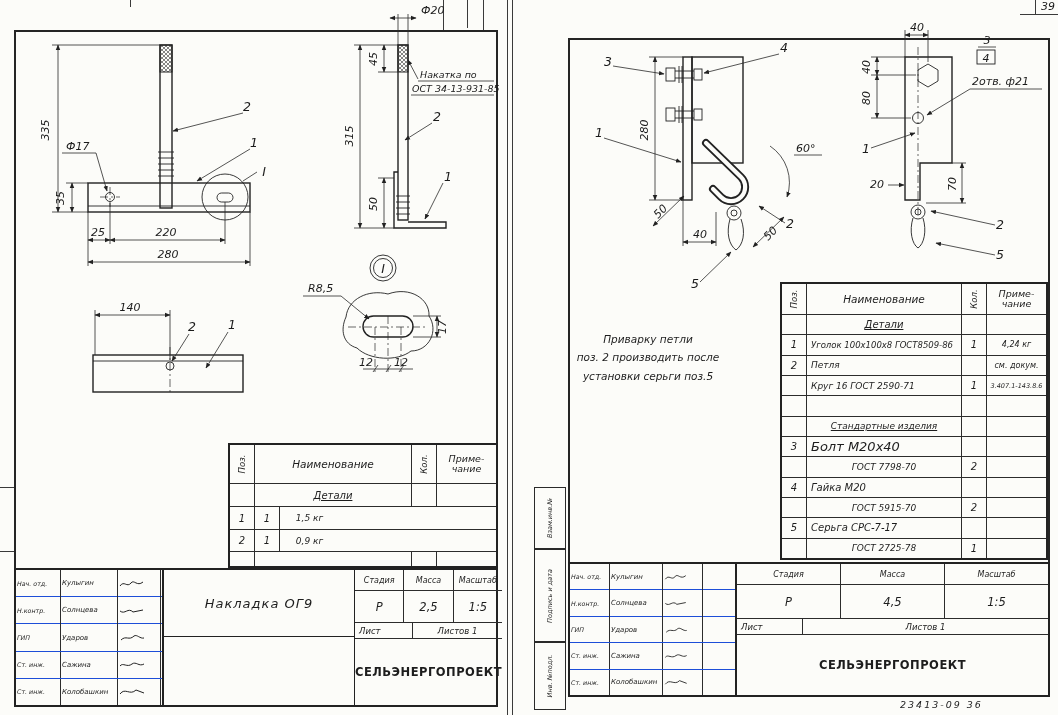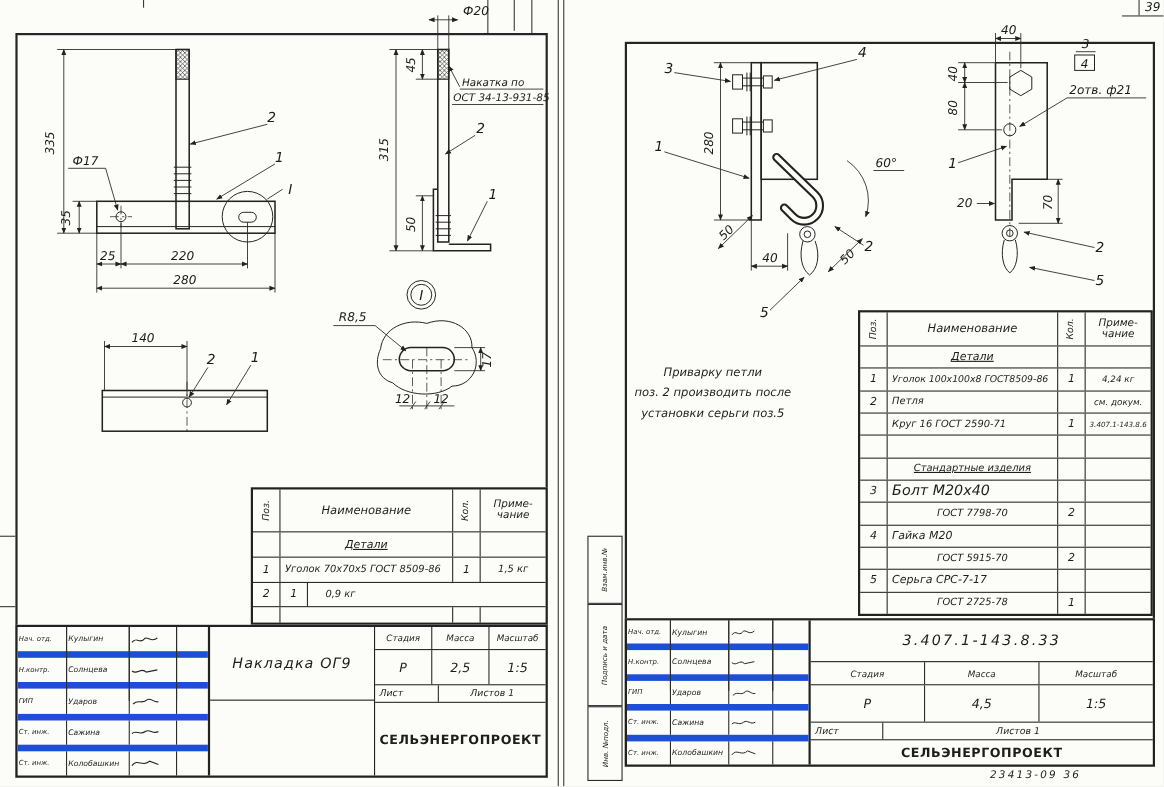--- a/index.html
+++ b/index.html
@@ -32,21 +32,21 @@
 .secc{text-decoration:underline;font-size:10px !important;justify-content:center !important;padding-left:0 !important}
 .tiny{font-size:6.5px !important}
 
 .tblock{position:absolute;border:2px solid #222;background:#fcfcf9;display:flex;font-style:italic}
 .tb-people{display:flex;flex-direction:row;position:relative}
 .tb-grid{position:relative;border-bottom:1px solid #2c2c2c}
 .tb-grid .gr{border-bottom:1px solid #2c2c2c}
 .tb-grid .gr:last-child{border-bottom:none}
 .tb-gv{position:absolute;top:0;bottom:0;width:1px;background:#2c2c2c}
 .tb-names{flex:1;display:flex;flex-direction:column}
-.tb-nrow{flex:1;display:flex;border-top:6px solid #1d4ed8}
+.tb-nrow{flex:1;display:flex;border-top:1px solid #1d4ed8}
 .tb-nrow:first-child{border-top:none}
 .tb-nc{border-left:1px solid #2c2c2c;display:flex;align-items:center;overflow:hidden;white-space:nowrap;padding-left:1px}
 .tb-nc:first-child{border-left:none}
 .role{font-size:6.3px}.pname{font-size:7px}
 .sig svg{display:block}
 .tb-right{flex:1;border-left:2px solid #222;display:flex;flex-direction:column}
 .tb-doc{border-bottom:1.5px solid #222;display:flex;align-items:center;justify-content:center;
   font-size:13px;letter-spacing:2px}
 .tb-main{flex:1;display:flex}
 .tb-titlecol{display:flex;flex-direction:column;border-right:1.5px solid #222}
@@ -291,21 +291,20 @@
 чание</div>
     </div>
     <div class="prow" style="height:23px">
       <div class="pc pos"></div>
       <div class="pc name secc">Детали</div>
       <div class="pc qty"></div>
         <div class="pc note"></div>
     </div>
     <div class="prow" style="height:23px">
       <div class="pc pos">1</div>
-      <div class="pc name ln">Уголок 70х70х5 ГОСТ 8509-86</div>
       <div class="pc qty">1</div>
       <div class="pc note" style="font-size:9px">1,5 кг</div>
     </div>
     <div class="prow" style="height:22px">
       <div class="pc pos">2</div>
       <div class="pc qty">1</div>
       <div class="pc note" style="font-size:9px">0,9 кг</div>
     </div>
     <div class="prow" style="flex:1">
       <div class="pc pos"></div>
@@ -478,21 +477,21 @@
               <svg width="26" height="9" viewBox="0 0 26 9">
                 <path d="M1,7 C6,0 11,9 17,3 L25,6" fill="none" stroke="#222" stroke-width="1"></path>
               </svg>
             </div>
           <div class="tb-nc" style="flex:1"></div>
         </div>
       </div>
     </div>
     <div class="tb-right">
       <div class="tb-main">
-        <div class="tb-titlecol" style="width:150px">
+        <div class="tb-titlecol" style="width:191px">
           <div class="tb-title" style="height:67px">Накладка ОГ9</div>
           <div class="tb-empty"></div>
         </div>
         <div class="tb-smm">
           <div class="tb-lrow" style="height:21px">
             <div class="lc">Стадия</div>
             <div class="lc">Масса</div>
             <div class="lc">Масштаб</div>
           </div>
           <div class="tb-vrow" style="height:32px">
@@ -570,21 +569,20 @@
           <div class="tb-nc sig" style="width:40px">
               <svg width="24" height="8" viewBox="0 0 26 9">
                 <path d="M1,7 C6,0 11,9 17,3 L25,6" fill="none" stroke="#222" stroke-width="1"></path>
               </svg>
             </div>
           <div class="tb-nc" style="flex:1"></div>
         </div>
       </div>
     </div>
     <div class="tb-right">
-      <div class="tb-doc" style="height:38px">3.407.1-143.8.33</div>
       <div class="tb-main">
         <div class="tb-smm">
           <div class="tb-lrow" style="height:21px">
             <div class="lc">Стадия</div>
             <div class="lc">Масса</div>
             <div class="lc">Масштаб</div>
           </div>
           <div class="tb-vrow" style="height:34px">
             <div class="vc">Р</div>
             <div class="vc">4,5</div>

